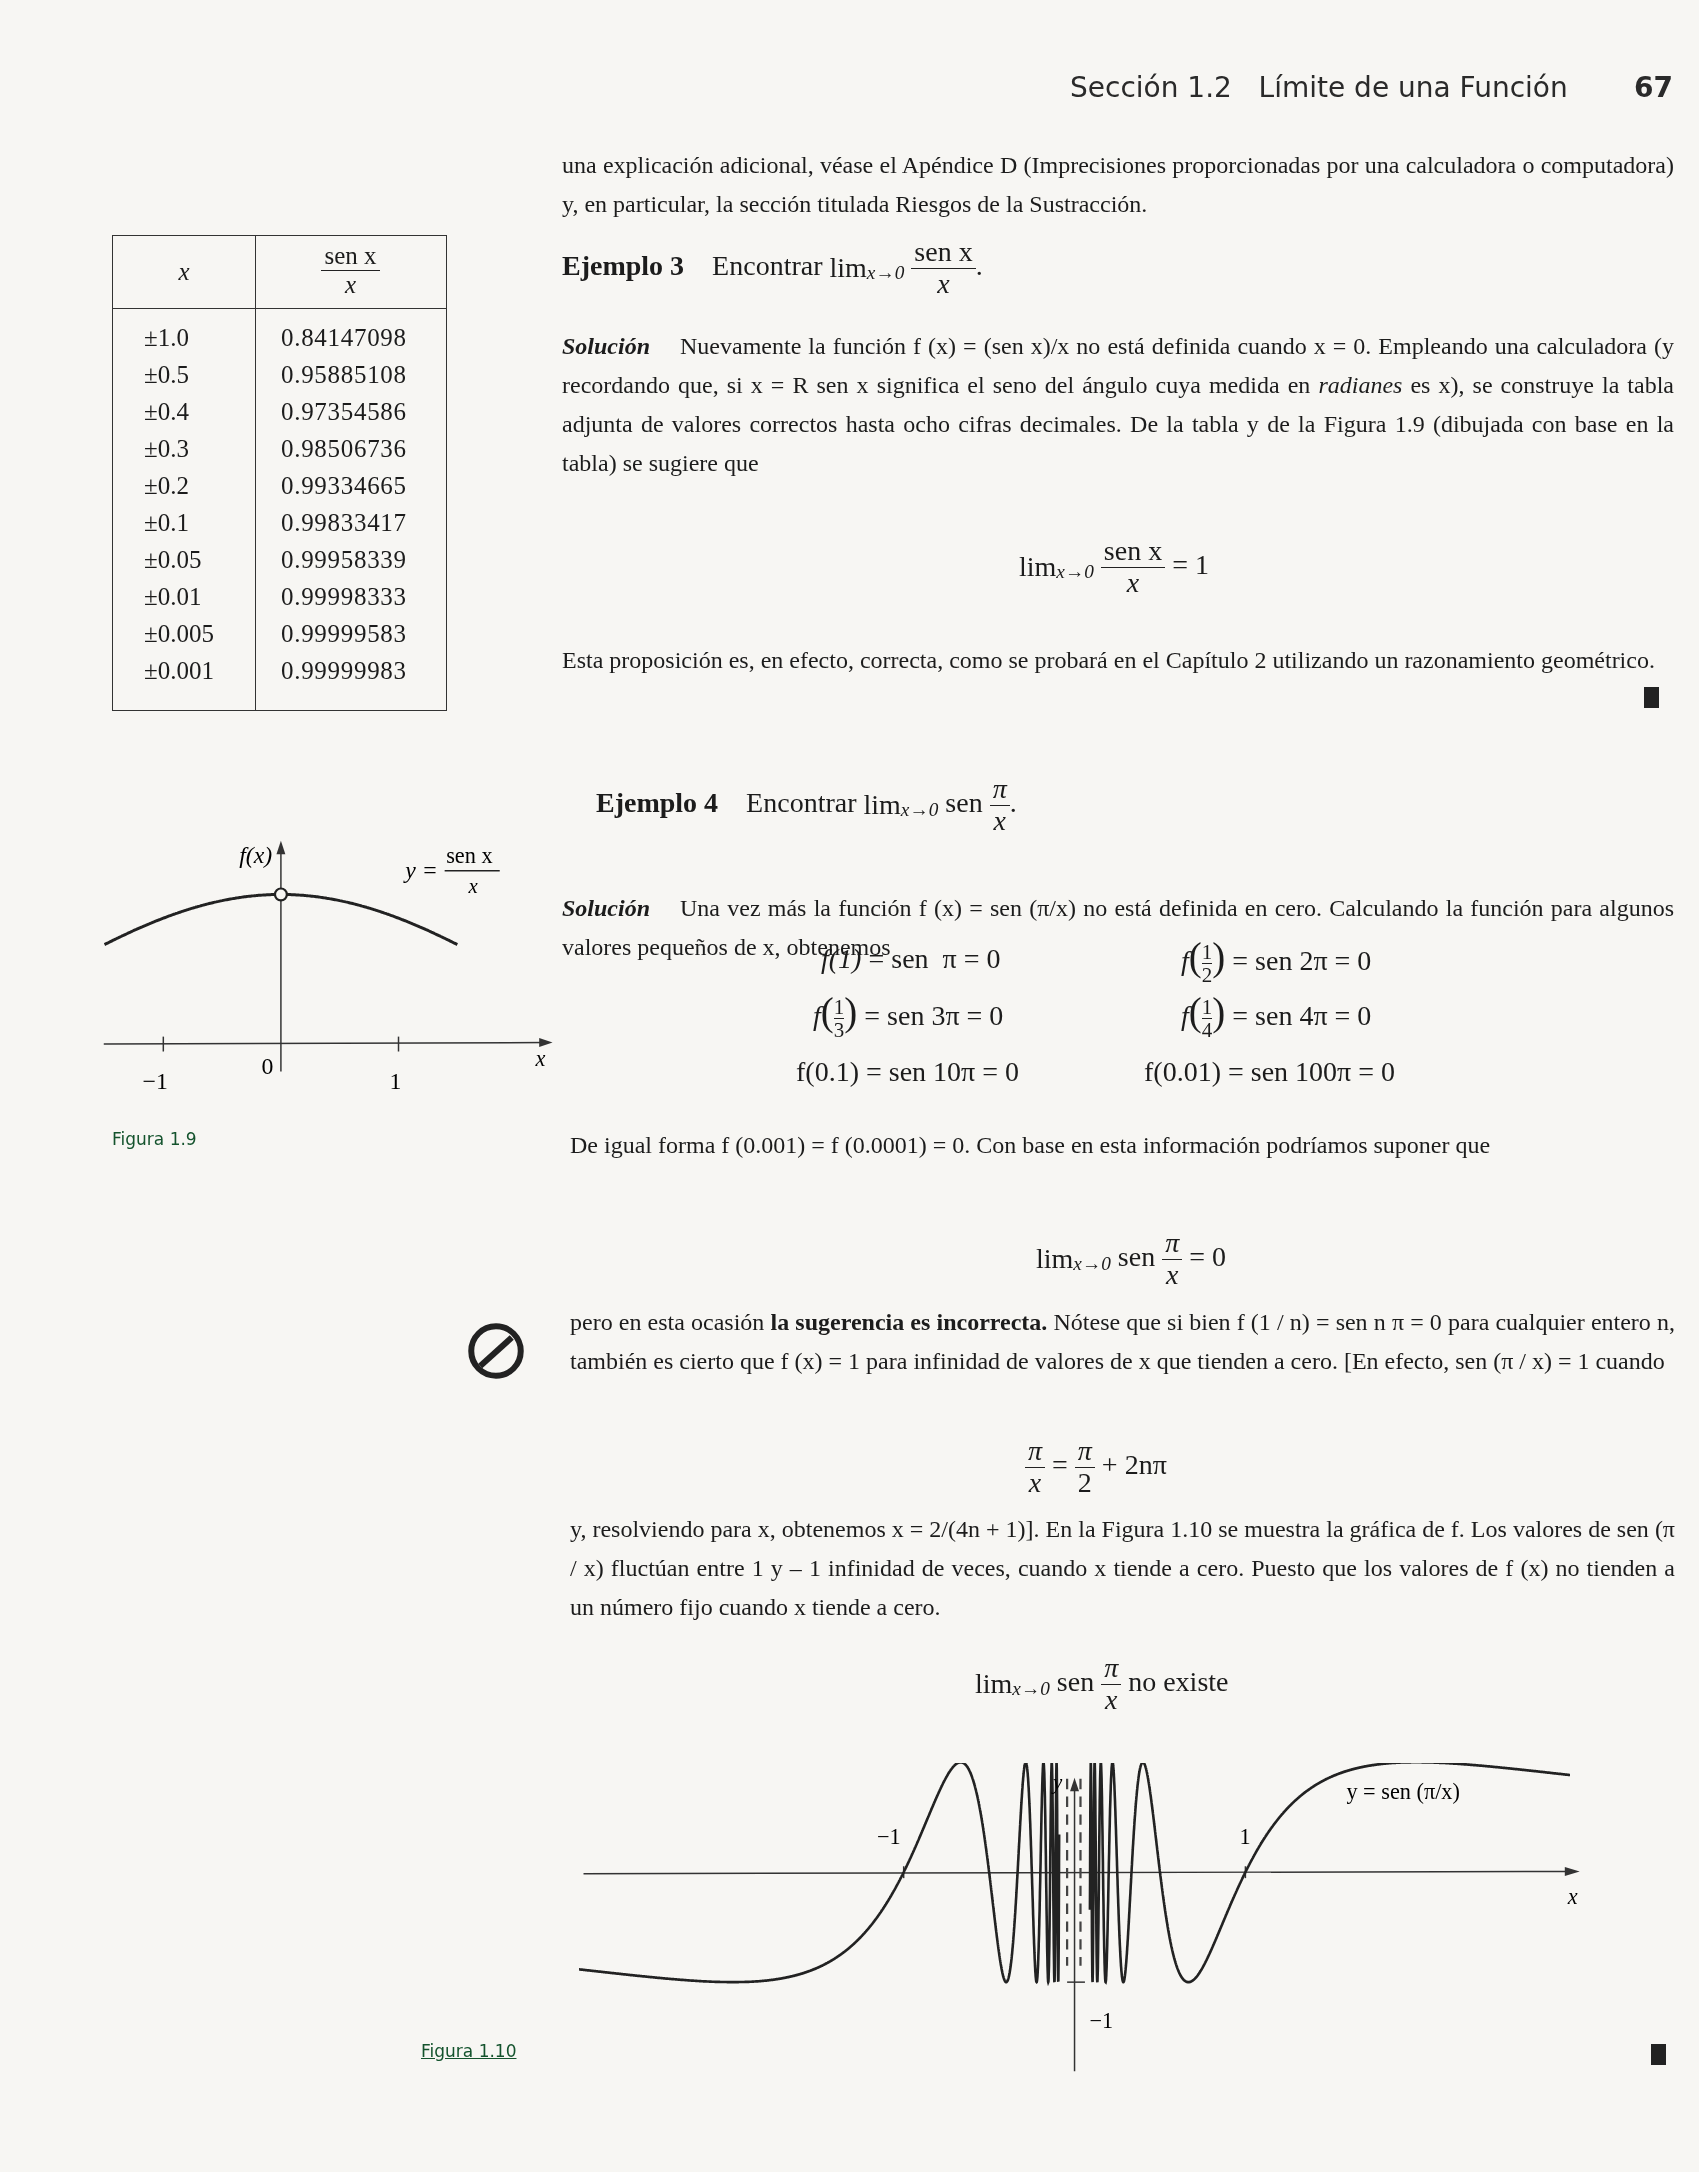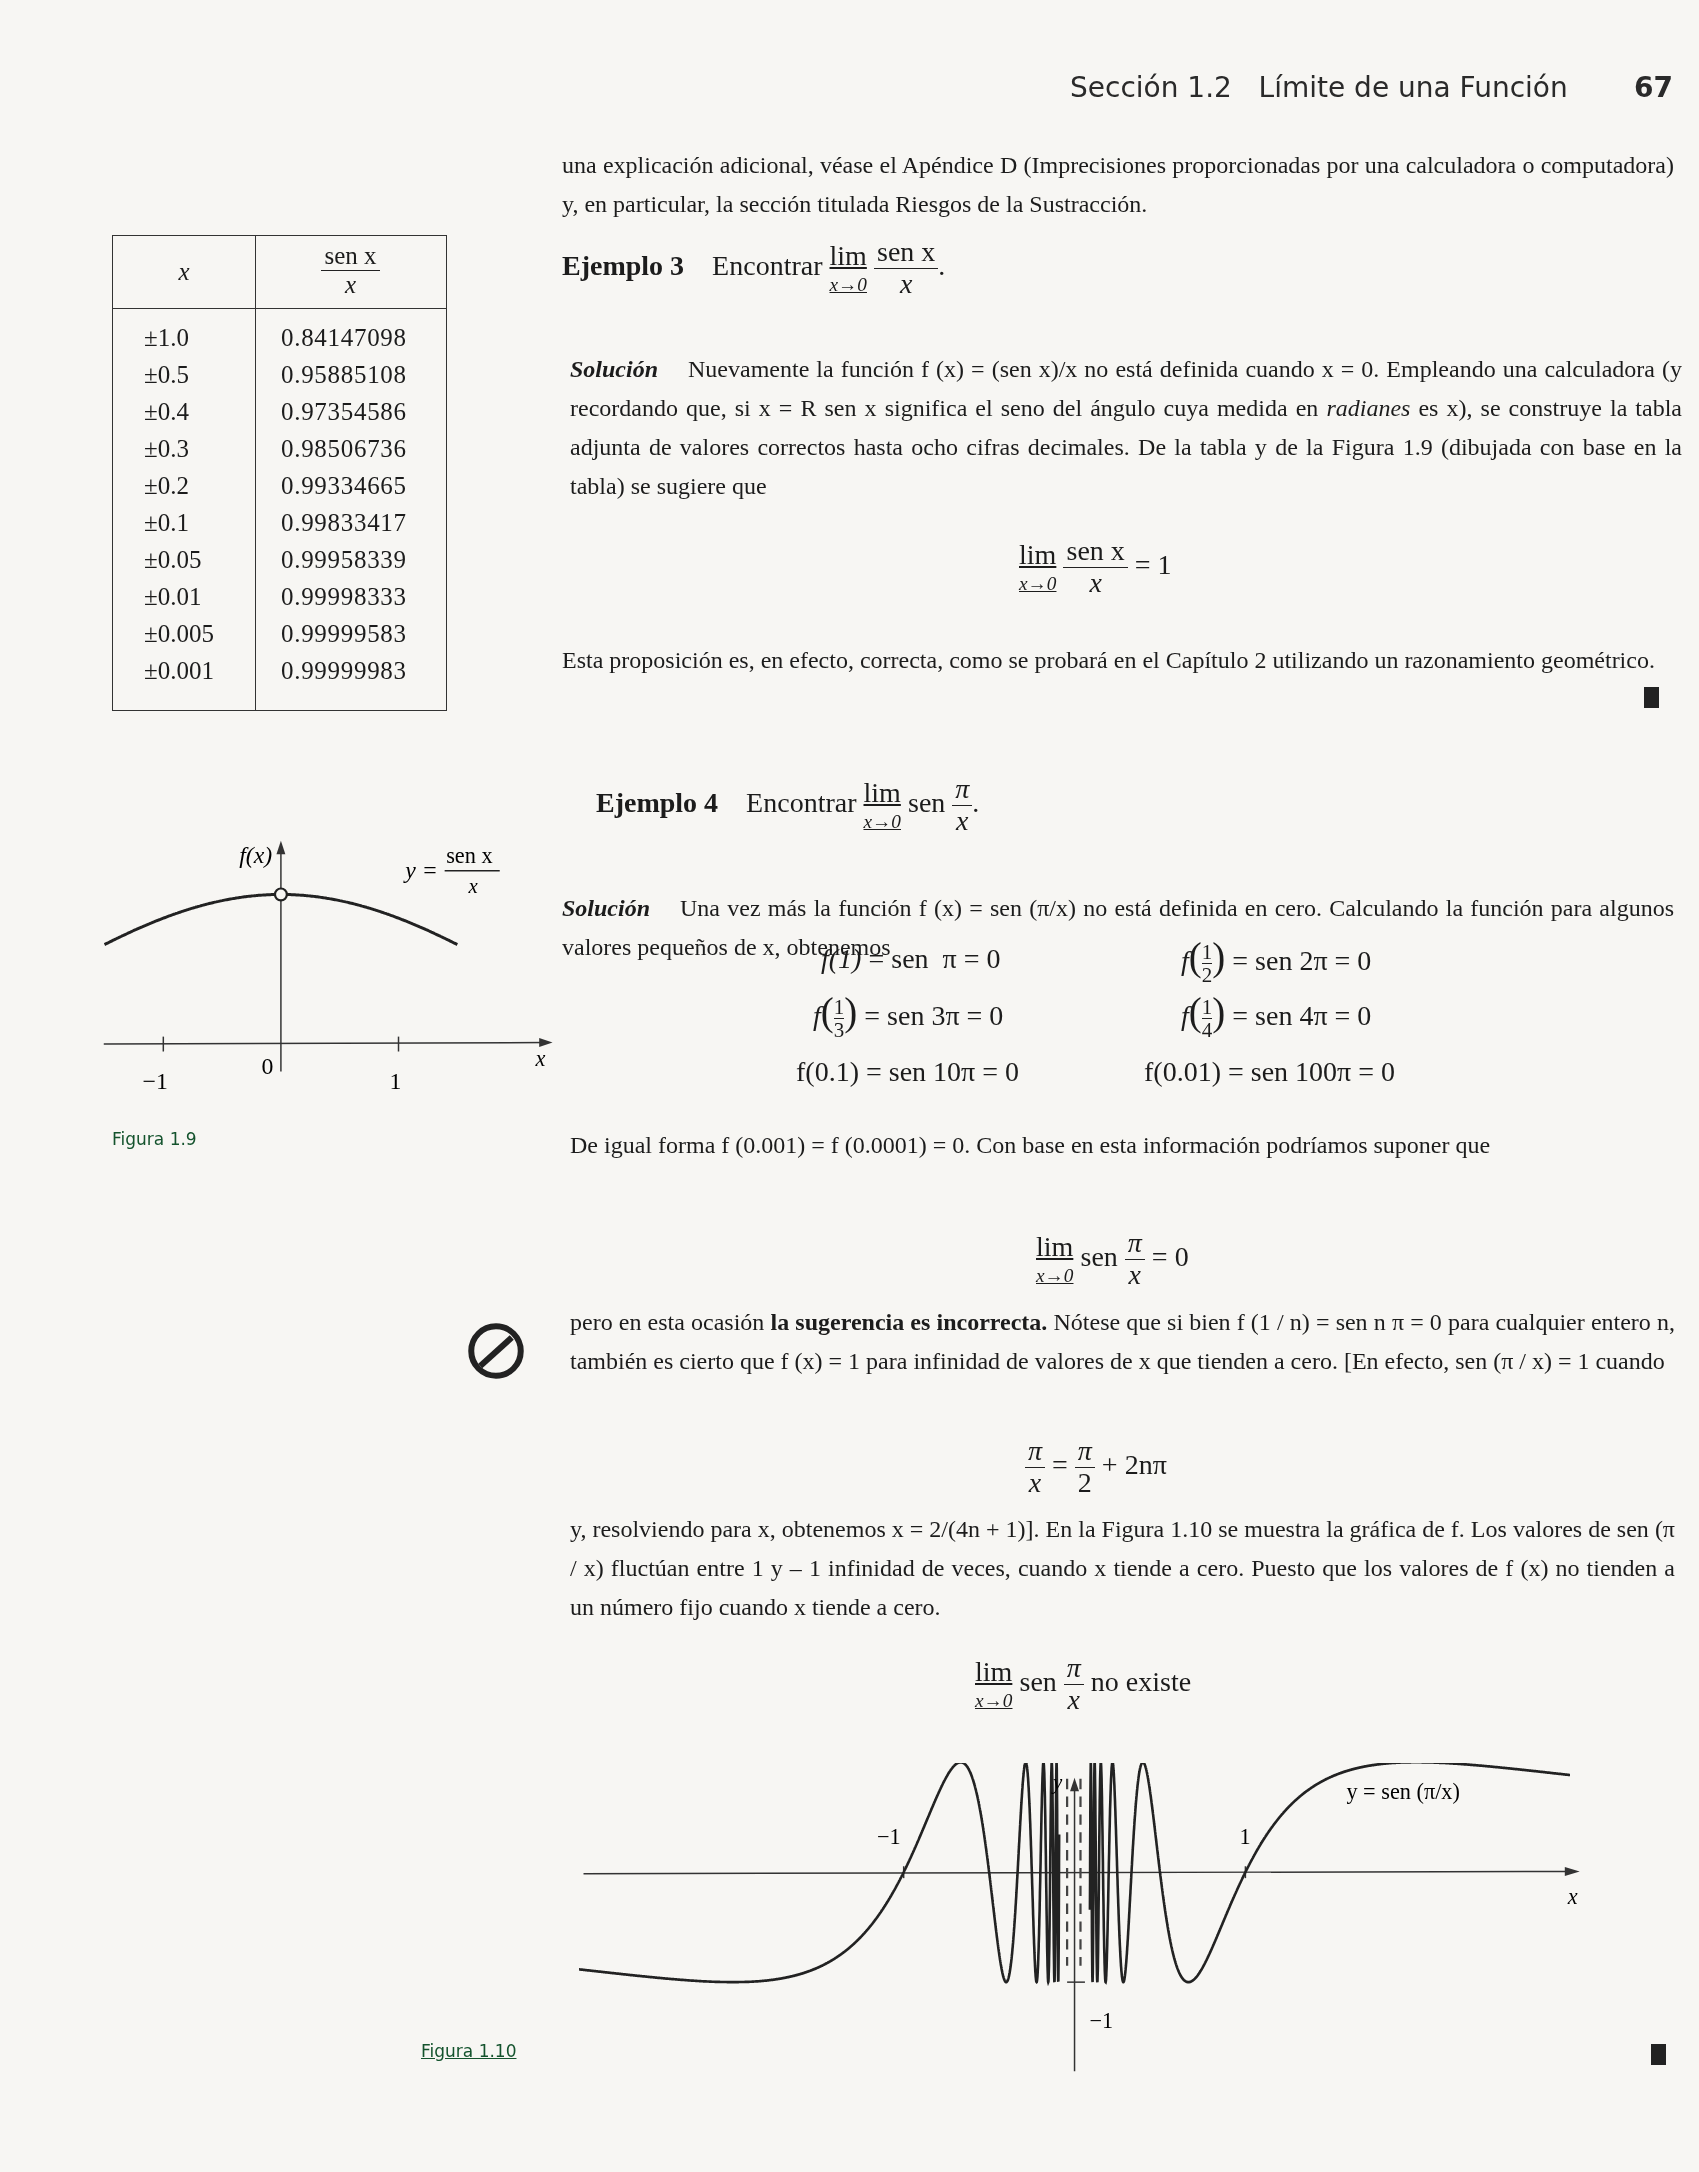--- a/index.html
+++ b/index.html
@@ -18,21 +18,21 @@
   .vt .hline{position:absolute;left:0;right:0;top:72px;border-top:1.5px solid #333;}
   .vt .hx{position:absolute;left:0;width:142px;top:22px;text-align:center;font-size:25px;font-style:italic;}
   .frac{display:inline-flex;flex-direction:column;align-items:center;vertical-align:middle;}
   .frac .num{border-bottom:1.5px solid #222;padding:0 3px;line-height:1.1;}
   .frac .den{line-height:1.1;}
   .vt .hfrac{position:absolute;left:142px;right:0;top:6px;text-align:center;font-size:25px;}
   .vt .rows{position:absolute;left:0;right:0;top:88px;}
   .vt .row{height:37px;font-size:25px;position:relative;}
   .vt .cx{position:absolute;left:31px;}
   .vt .cv{position:absolute;left:168px;letter-spacing:0.7px;}
-  .lim{display:inline-flex;flex-direction:column;align-items:flex-start;vertical-align:middle;line-height:1;text-decoration:underline;}
+  .lim{display:inline-flex;flex-direction:row;align-items:flex-end;vertical-align:middle;line-height:1;}
   .lim .sub{font-size:19.3px;font-style:italic;margin-top:4.5px;}
   .eqline{position:absolute;font-size:28px;white-space:nowrap;}
   .pfrac{display:inline-flex;flex-direction:column;align-items:center;vertical-align:middle;font-size:21px;line-height:1.05;}
   .pfrac .num{border-bottom:1.5px solid #222;}
   .endmark{width:15px;height:21px;background:#222;}
   .caption{font-size:17px;color:#14532d;}
   svg text{font-family:"Liberation Serif",serif;}
 </style>
 </head>
 <body>
@@ -102,21 +102,21 @@
   <span class="lim">
     <span>lim</span>
     <span class="sub">x→0</span>
   </span>
   <span class="frac" style="font-size:28px;">
     <span class="num">sen x</span>
     <span class="den it">x</span>
   </span><span>.</span>
 </div>
 
-<div class="abs para" style="left:562px;top:350px;width:1112px;margin-left:8px;">
+<div class="abs para" style="left:562px;top:327px;width:1112px;">
   <span class="b it">Solución</span><span style="display:inline-block;width:30px;"></span><span>Nuevamente la función f (x) = (sen x)/x no está definida cuando x = 0. Empleando una calculadora (y recordando que, si x = R sen x significa el seno del ángulo cuya medida en </span><span class="it">radianes</span><span> es x), se construye la tabla adjunta de valores correctos hasta ocho cifras decimales. De la tabla y de la Figura 1.9 (dibujada con base en la tabla) se sugiere que</span>
 </div>
 
 <div class="eqline" style="left:1019px;top:536px;">
   <span class="lim">
       <span>lim</span>
       <span class="sub">x→0</span>
     </span>
   <span class="frac">
       <span class="num">sen x</span>

